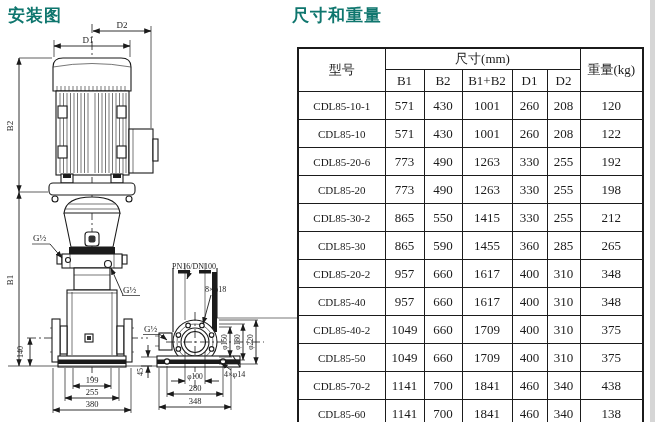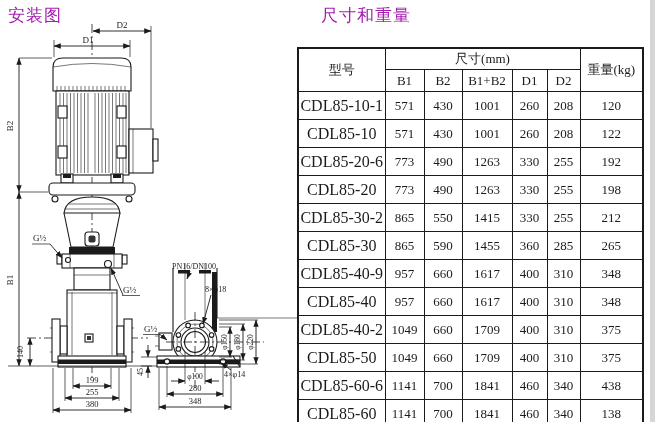--- a/index.html
+++ b/index.html
@@ -2,43 +2,43 @@
 <html><head>
 <meta charset="utf-8">
 <style>
   html,body{margin:0;padding:0;}
   body{
     width:655px;height:422px;position:relative;background:#ffffff;
     font-family:"Liberation Serif","DejaVu Serif",serif;color:#1b1b1b;
     overflow:hidden;
   }
   .panel-title{
-    position:absolute;font-weight:normal;font-size:17px;letter-spacing:1px;
-    font-family:"Liberation Sans","DejaVu Sans",sans-serif;color:#a21caf;
+    position:absolute;font-weight:bold;font-size:17px;letter-spacing:1px;
+    font-family:"Liberation Sans","DejaVu Sans",sans-serif;color:#0f766e;
   }
   #diagram-title{left:8px;top:4px;}
-  #table-title{left:321px;top:4px;}
+  #table-title{left:292px;top:4px;}
   #diagram-wrap{position:absolute;left:0;top:0;width:300px;height:422px;}
   #diagram-wrap svg{position:absolute;left:0;top:0;}
   svg text{fill:#1b1b1b;font-family:"Liberation Serif","DejaVu Serif",serif;}
   .shape{stroke:#1b1b1b;stroke-width:1.1;fill:none;}
   .shape-f{stroke:#1b1b1b;stroke-width:1.1;fill:#ffffff;}
   .thin{stroke:#1b1b1b;stroke-width:.6;fill:none;}
   .dim{stroke:#1b1b1b;stroke-width:.9;fill:none;}
   .ext{stroke:#1b1b1b;stroke-width:.7;fill:none;}
   .cl{stroke:#1b1b1b;stroke-width:.8;fill:none;stroke-dasharray:9 3 2 3;}
   .dk{fill:#1b1b1b;stroke:none;}
   .t9{font-size:9px;} .t85{font-size:8.5px;} .t8{font-size:8px;} .t75{font-size:7.5px;}
   #table-wrap{position:absolute;left:297px;top:35px;margin-top:12px;}
   table{border-collapse:collapse;border:2px solid #1b1b1b;table-layout:fixed;background:#fff;}
   th,td{border:1.5px solid #1b1b1b;text-align:center;vertical-align:middle;
         font-weight:normal;font-size:13px;padding:0;overflow:hidden;white-space:nowrap;}
   thead tr.r1 th{height:20px;} thead tr.r2 th{height:21px;}
   tbody td{height:27px;font-size:13px;}
-  td.model{font-size:16px;}
+  td.model{font-size:11px;}
   .edge-strip{position:absolute;left:650px;top:0;width:5px;height:422px;background:#d6d6d6;}
 </style>
 </head>
 <body>
 
 <div class="panel-title" id="diagram-title">安装图</div>
 <div class="panel-title" id="table-title">尺寸和重量</div>
 
 <div id="diagram-wrap">
 <svg width="300" height="422" viewBox="0 0 300 422">
@@ -294,21 +294,21 @@
         <tr>
           <td class="model">CDL85-30</td>
           <td>865</td>
           <td>590</td>
           <td>1455</td>
           <td>360</td>
           <td>285</td>
           <td>265</td>
         </tr>
         <tr>
-          <td class="model">CDL85-40-9</td>
+          <td class="model">CDL85-20-2</td>
           <td>957</td>
           <td>660</td>
           <td>1617</td>
           <td>400</td>
           <td>310</td>
           <td>348</td>
         </tr>
         <tr>
           <td class="model">CDL85-40</td>
           <td>957</td>
@@ -330,21 +330,21 @@
         <tr>
           <td class="model">CDL85-50</td>
           <td>1049</td>
           <td>660</td>
           <td>1709</td>
           <td>400</td>
           <td>310</td>
           <td>375</td>
         </tr>
         <tr>
-          <td class="model">CDL85-60-6</td>
+          <td class="model">CDL85-70-2</td>
           <td>1141</td>
           <td>700</td>
           <td>1841</td>
           <td>460</td>
           <td>340</td>
           <td>438</td>
         </tr>
         <tr>
           <td class="model">CDL85-60</td>
           <td>1141</td>

